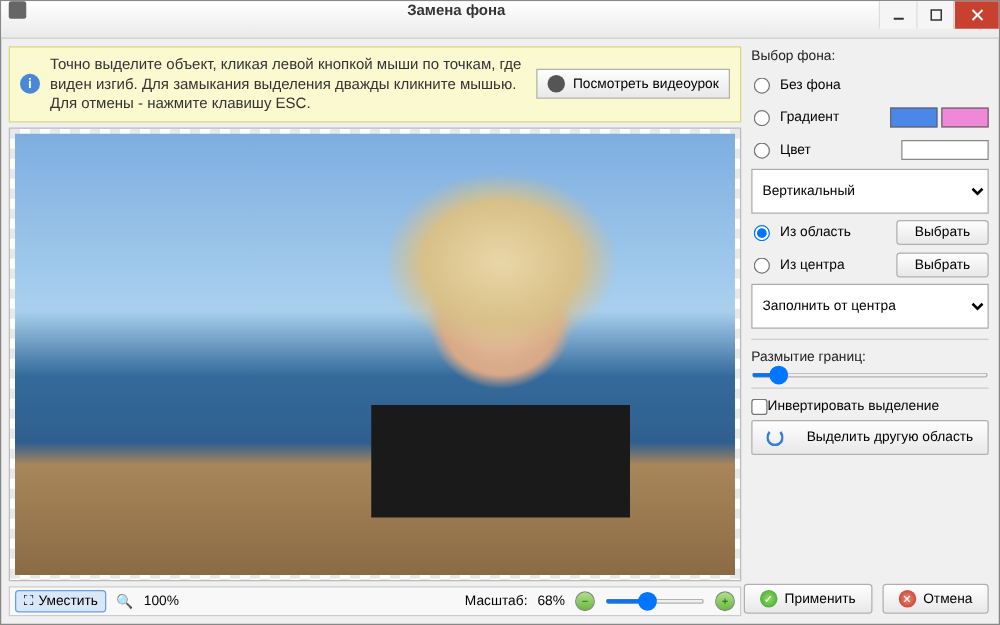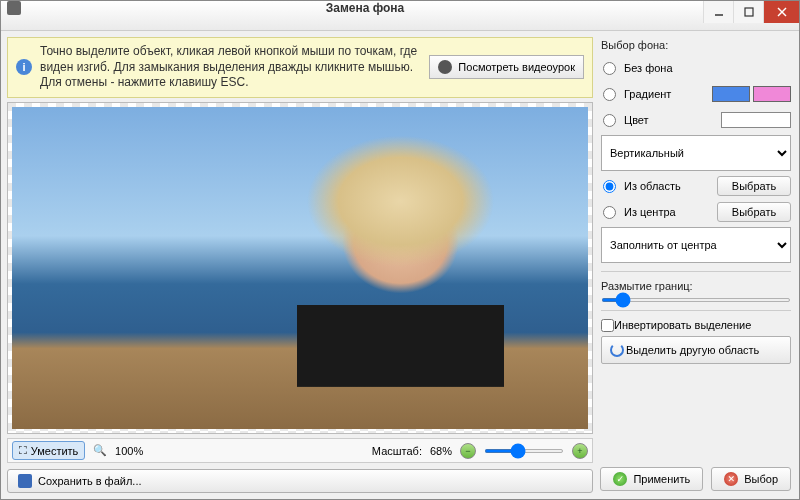--- a/index.html
+++ b/index.html
@@ -36,21 +36,21 @@
 .radio-row { display: flex; align-items: center; gap: 6px; height: 22px; }
 .radio-row input[type=radio] { margin: 0 2px; }
 .radio-row label { flex: 1; }
 .color-sw { width: 70px; height: 16px; border: 1px solid #888; background: #fff; }
 .grad-sw { display: flex; gap: 3px; }
 .grad-sw .sw { width: 38px; height: 16px; border: 1px solid #666; }
 .select { width: 100%; height: 36px; border: 1px solid #aaa; background: #fff; padding: 0 4px; }
 .side-btn { background: linear-gradient(#fefefe,#e8e8e8); border: 1px solid #b0b0b0; border-radius: 3px; padding: 0 8px; height: 20px; cursor: pointer; min-width: 74px; }
 .divider { height: 1px; background: #ccc; margin: 4px 0; }
 .check-row { display: flex; align-items: flex-start; gap: 0; }
-.big-side-btn { background: linear-gradient(#fefefe,#e8e8e8); border: 1px solid #b0b0b0; border-radius: 2px; padding: 6px 8px; display: flex; align-items: center; gap: 2px; cursor: pointer; }
+.big-side-btn { background: linear-gradient(#fefefe,#e8e8e8); border: 1px solid #b0b0b0; border-radius: 2px; padding: 6px 8px; display: flex; align-items: center; justify-content: center; gap: 18px; cursor: pointer; }
 .big-side-btn .reload { width: 14px; height: 14px; border: 2px solid #3a7ad8; border-radius: 50%; border-top-color: transparent; }
 .footer-btns { margin-top: auto; display: flex; gap: 8px; justify-content: flex-end; padding-top: 8px; }
 .fbtn { background: linear-gradient(#fefefe,#e8e8e8); border: 1px solid #b0b0b0; border-radius: 3px; padding: 4px 12px; display: flex; align-items: center; gap: 6px; cursor: pointer; }
 .fbtn .ok { width: 14px; height: 14px; border-radius: 50%; background: radial-gradient(#8fe068,#3a9c2a); display: flex; align-items: center; justify-content: center; color: #fff; font-size: 9px; }
 .fbtn .cancel { width: 14px; height: 14px; border-radius: 50%; background: radial-gradient(#f08878,#c03020); display: flex; align-items: center; justify-content: center; color: #fff; font-size: 9px; }
 input[type=range] { height: 4px; }
 </style>
 </head>
 <body>
 
@@ -101,24 +101,20 @@
         <span class="zoom-icon">🔍</span>
         <span>100%</span>
         <div class="spacer"></div>
         <span>Масштаб:</span>
         <span>68%</span>
         <button class="small-btn">−</button>
         <input type="range" class="slider" min="0" max="100" value="40" style="">
         <button class="small-btn">+</button>
       </div>
 
-      <button class="save-btn">
-        <span class="disk"></span>
-        <span>Сохранить в файл...</span>
-      </button>
     </div>
 
     <div class="right">
       <div class="group-label">Выбор фона:</div>
 
       <div class="radio-row">
         <input type="radio" name="bg" style="">
         <label>Без фона</label>
       </div>
 
@@ -174,18 +170,18 @@
         <span>Выделить другую область</span>
       </button>
 
       <div class="footer-btns">
         <button class="fbtn">
           <span class="ok">✓</span>
           <span>Применить</span>
         </button>
         <button class="fbtn">
           <span class="cancel">✕</span>
-          <span>Выбор</span>
+          <span>Отмена</span>
         </button>
       </div>
     </div>
   </div>
 </div>
 
 </body></html>

